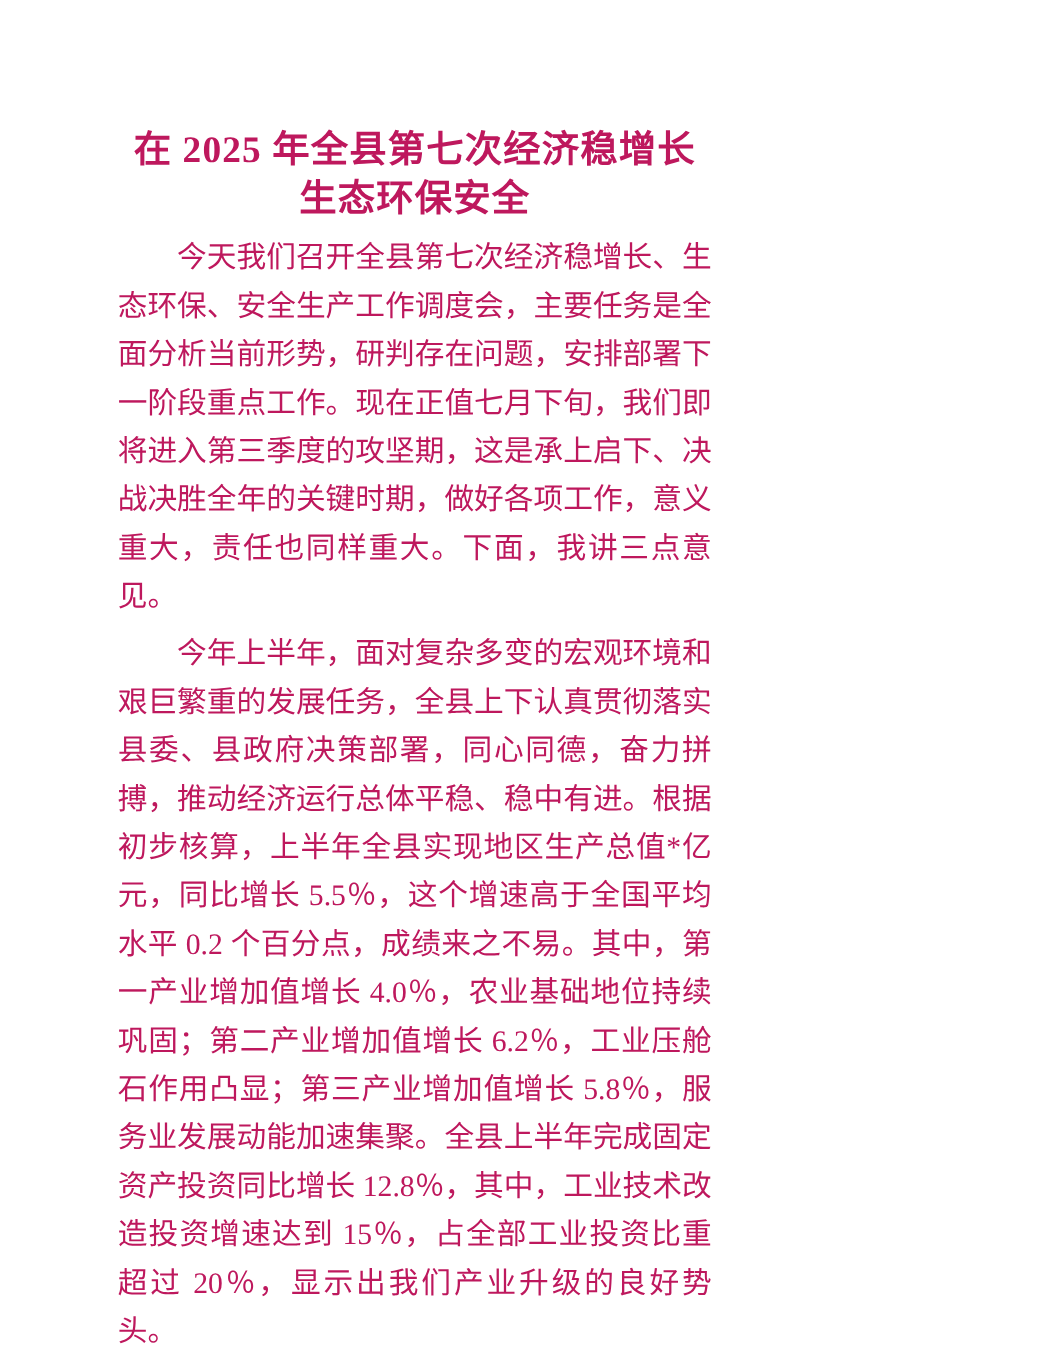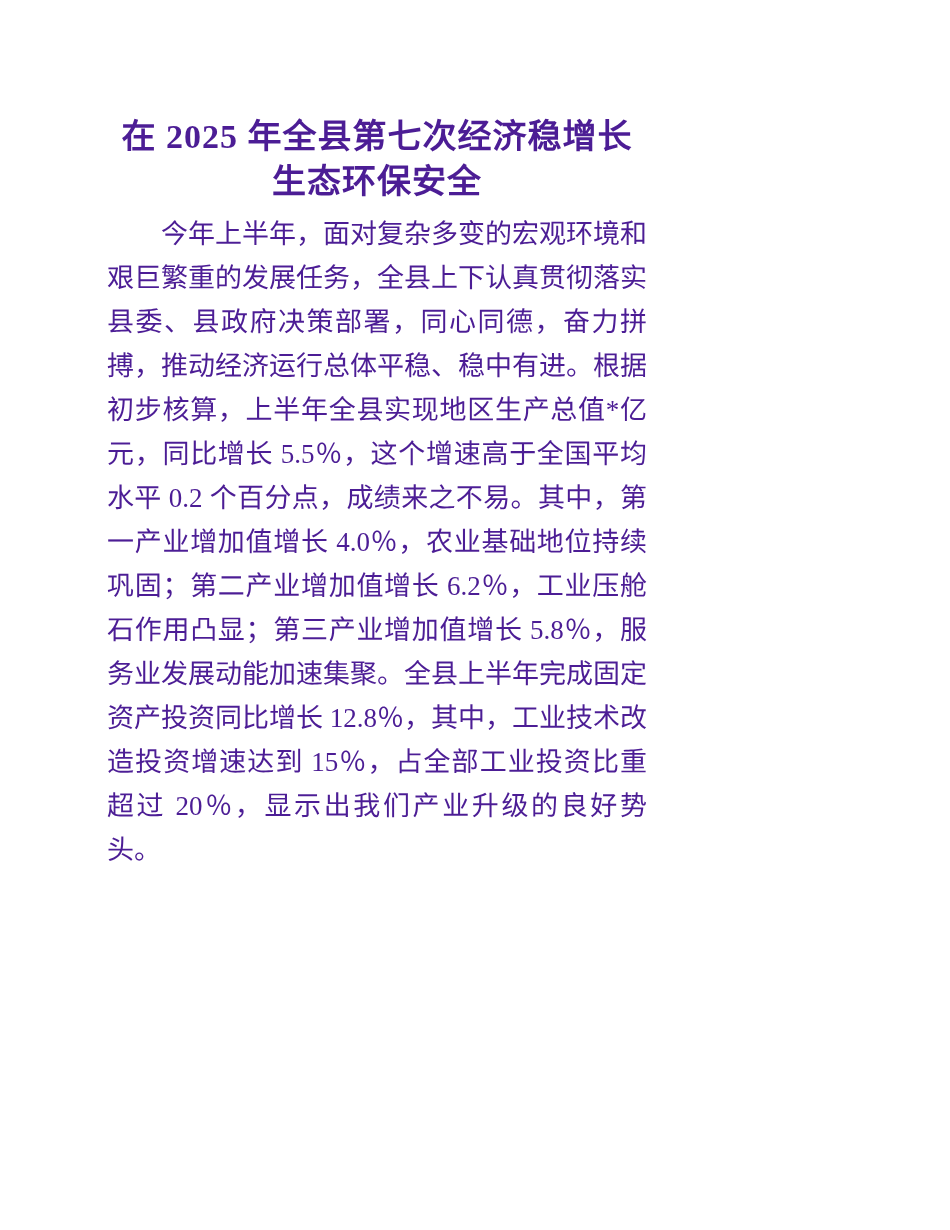--- a/index.html
+++ b/index.html
@@ -6,21 +6,21 @@
     margin: 0;
     padding: 0;
     background: #ffffff;
   }
   .page {
     position: relative;
     width: 752px;
     height: 1230px;
     box-sizing: border-box;
     background: #ffffff;
-    color: #4c1d95;
+    color: #be185d;
     padding: 114px 105px 0 107px;
     overflow: hidden;
     font-family: "Liberation Serif", "DejaVu Serif", serif;
   }
   .title {
     margin: 0 0 8px 0;
     padding: 0;
     font-size: 34px;
     font-weight: 700;
     line-height: 45px;
@@ -46,16 +46,17 @@
 </style>
 </head>
 <body>
 
 <div class="page">
   <h1 class="title">
     <span class="title-line">在 2025 年全县第七次经济稳增长生态环保安全</span>
   </h1>
 
 
+  <p class="para">今天我们召开全县第七次经济稳增长、生态环保、安全生产工作调度会，主要任务是全面分析当前形势，研判存在问题，安排部署下一阶段重点工作。现在正值七月下旬，我们即将进入第三季度的攻坚期，这是承上启下、决战决胜全年的关键时期，做好各项工作，意义重大，责任也同样重大。下面，我讲三点意见。</p>
 
 
   <p class="para">今年上半年，面对复杂多变的宏观环境和艰巨繁重的发展任务，全县上下认真贯彻落实县委、县政府决策部署，同心同德，奋力拼搏，推动经济运行总体平稳、稳中有进。根据初步核算，上半年全县实现地区生产总值*亿元，同比增长 5.5％，这个增速高于全国平均水平 0.2 个百分点，成绩来之不易。其中，第一产业增加值增长 4.0％，农业基础地位持续巩固；第二产业增加值增长 6.2％，工业压舱石作用凸显；第三产业增加值增长 5.8％，服务业发展动能加速集聚。全县上半年完成固定资产投资同比增长 12.8％，其中，工业技术改造投资增速达到 15％，占全部工业投资比重超过 20％，显示出我们产业升级的良好势头。</p>
 </div>
 
 </body></html>

